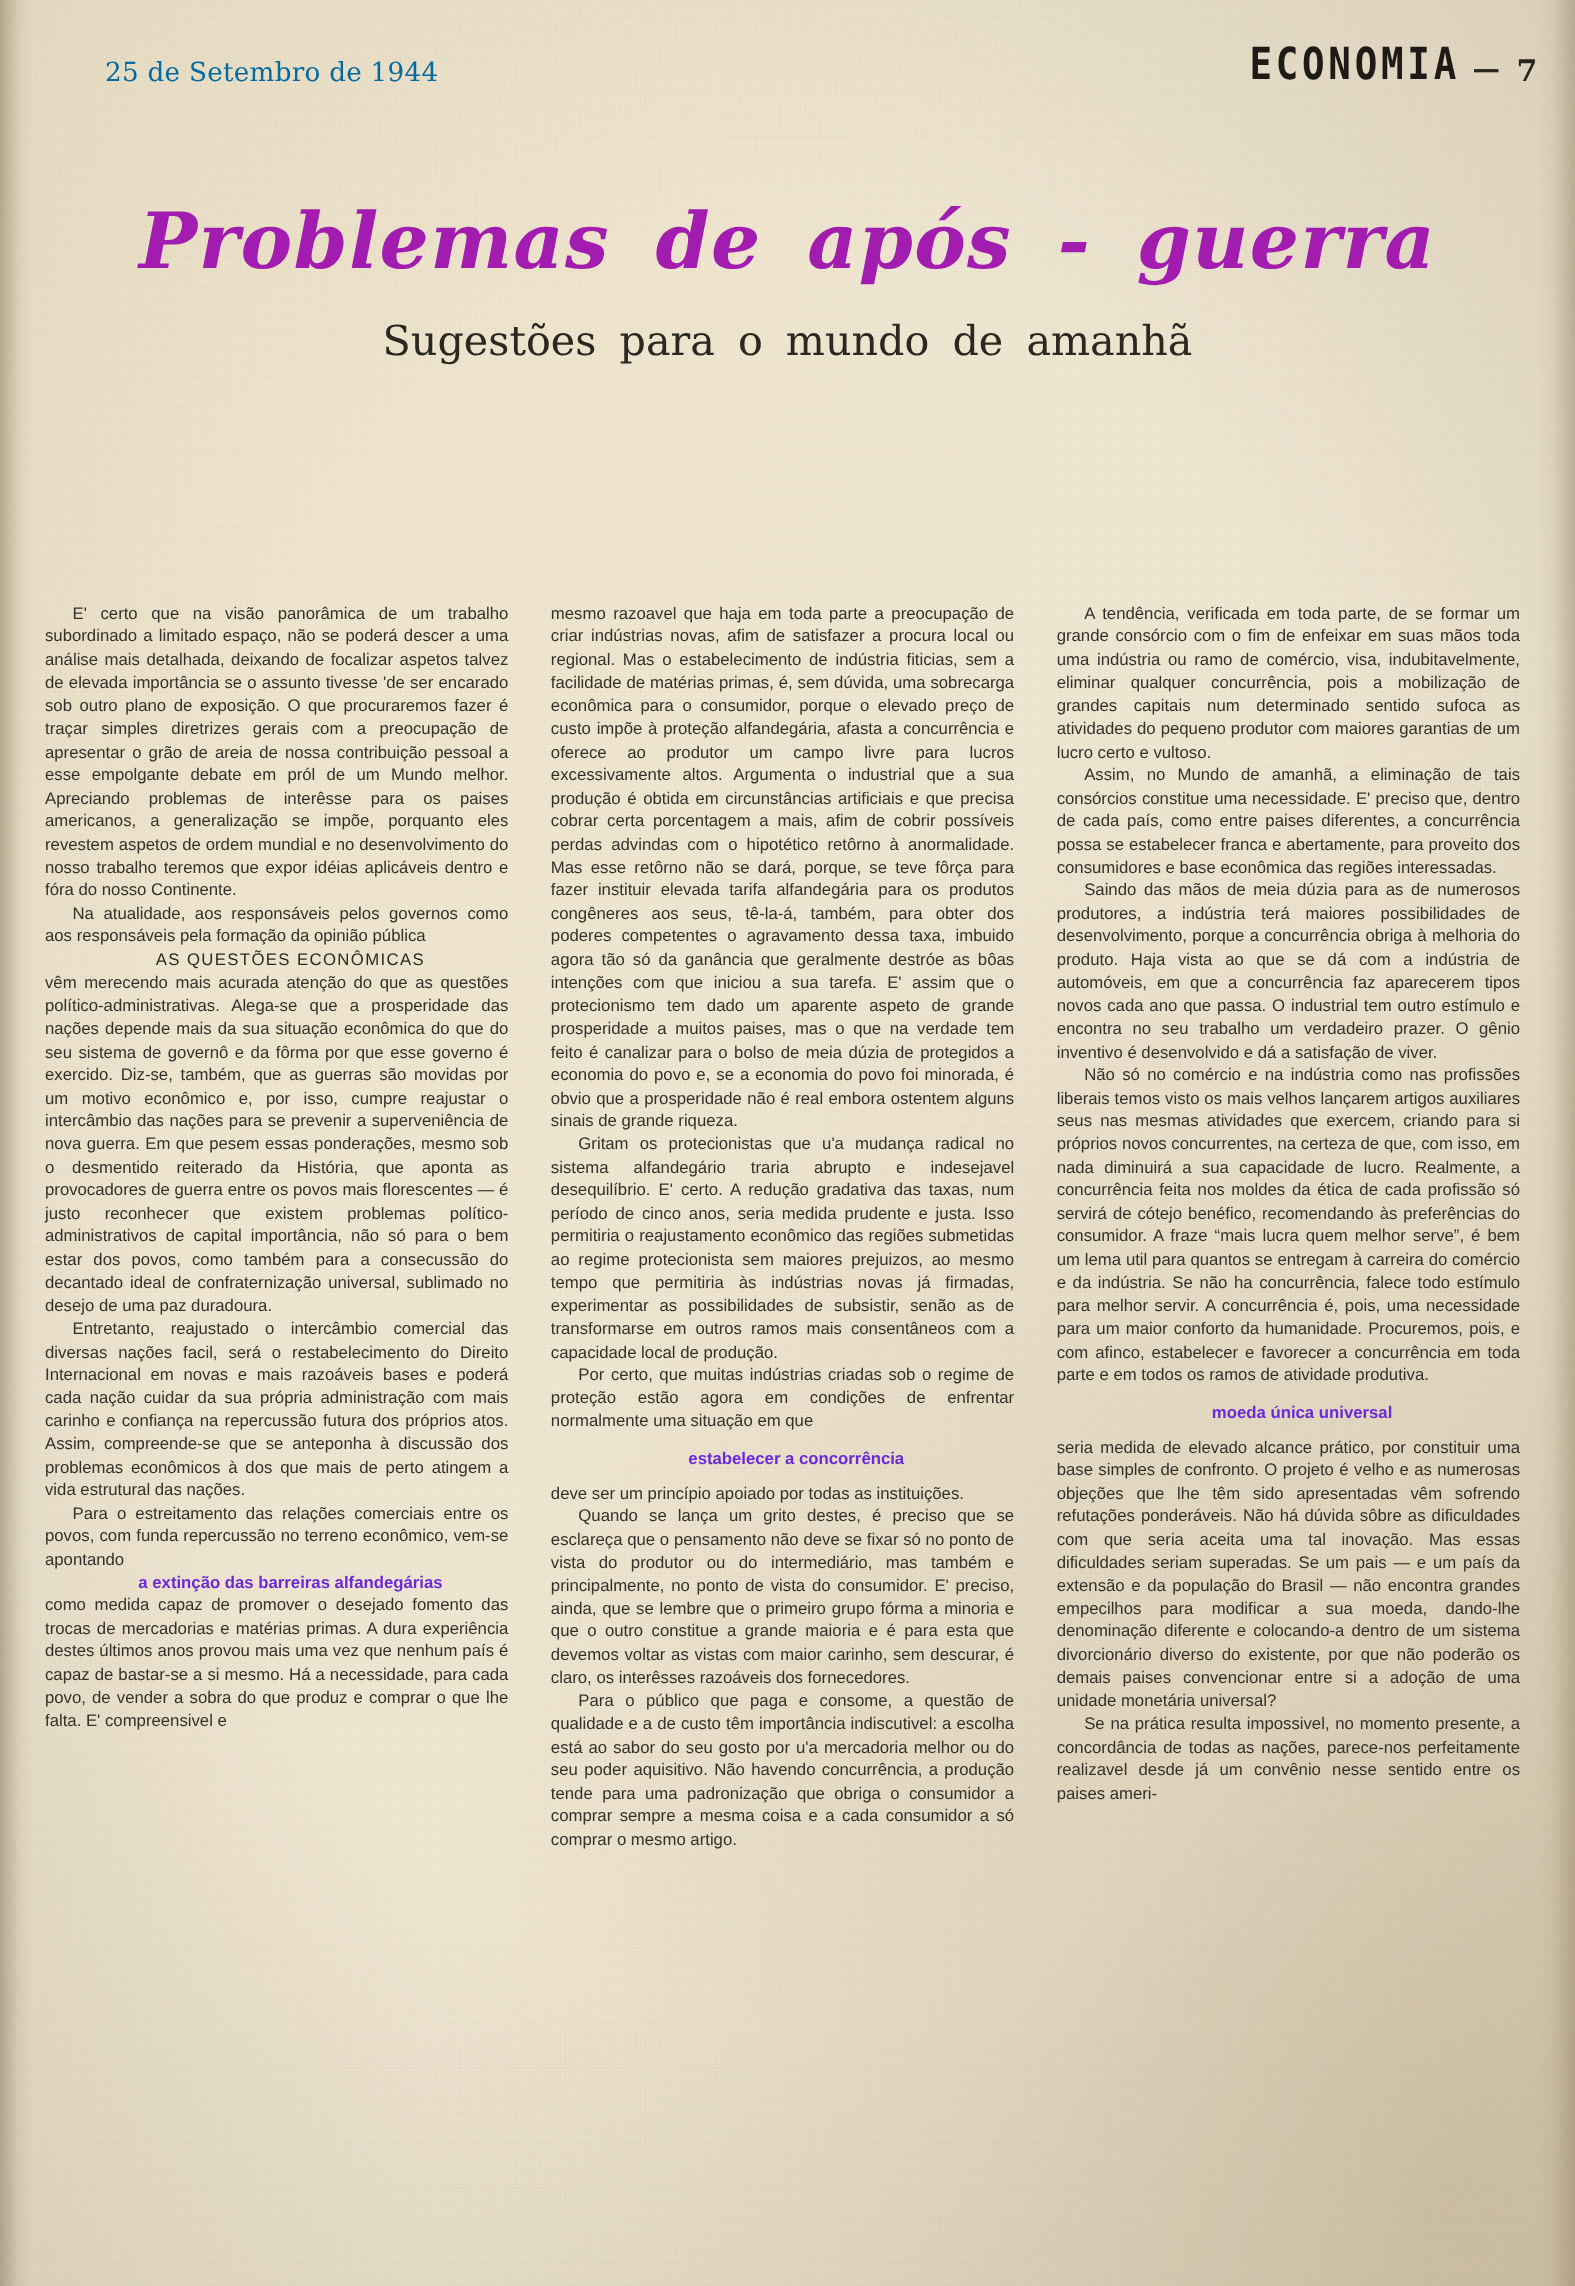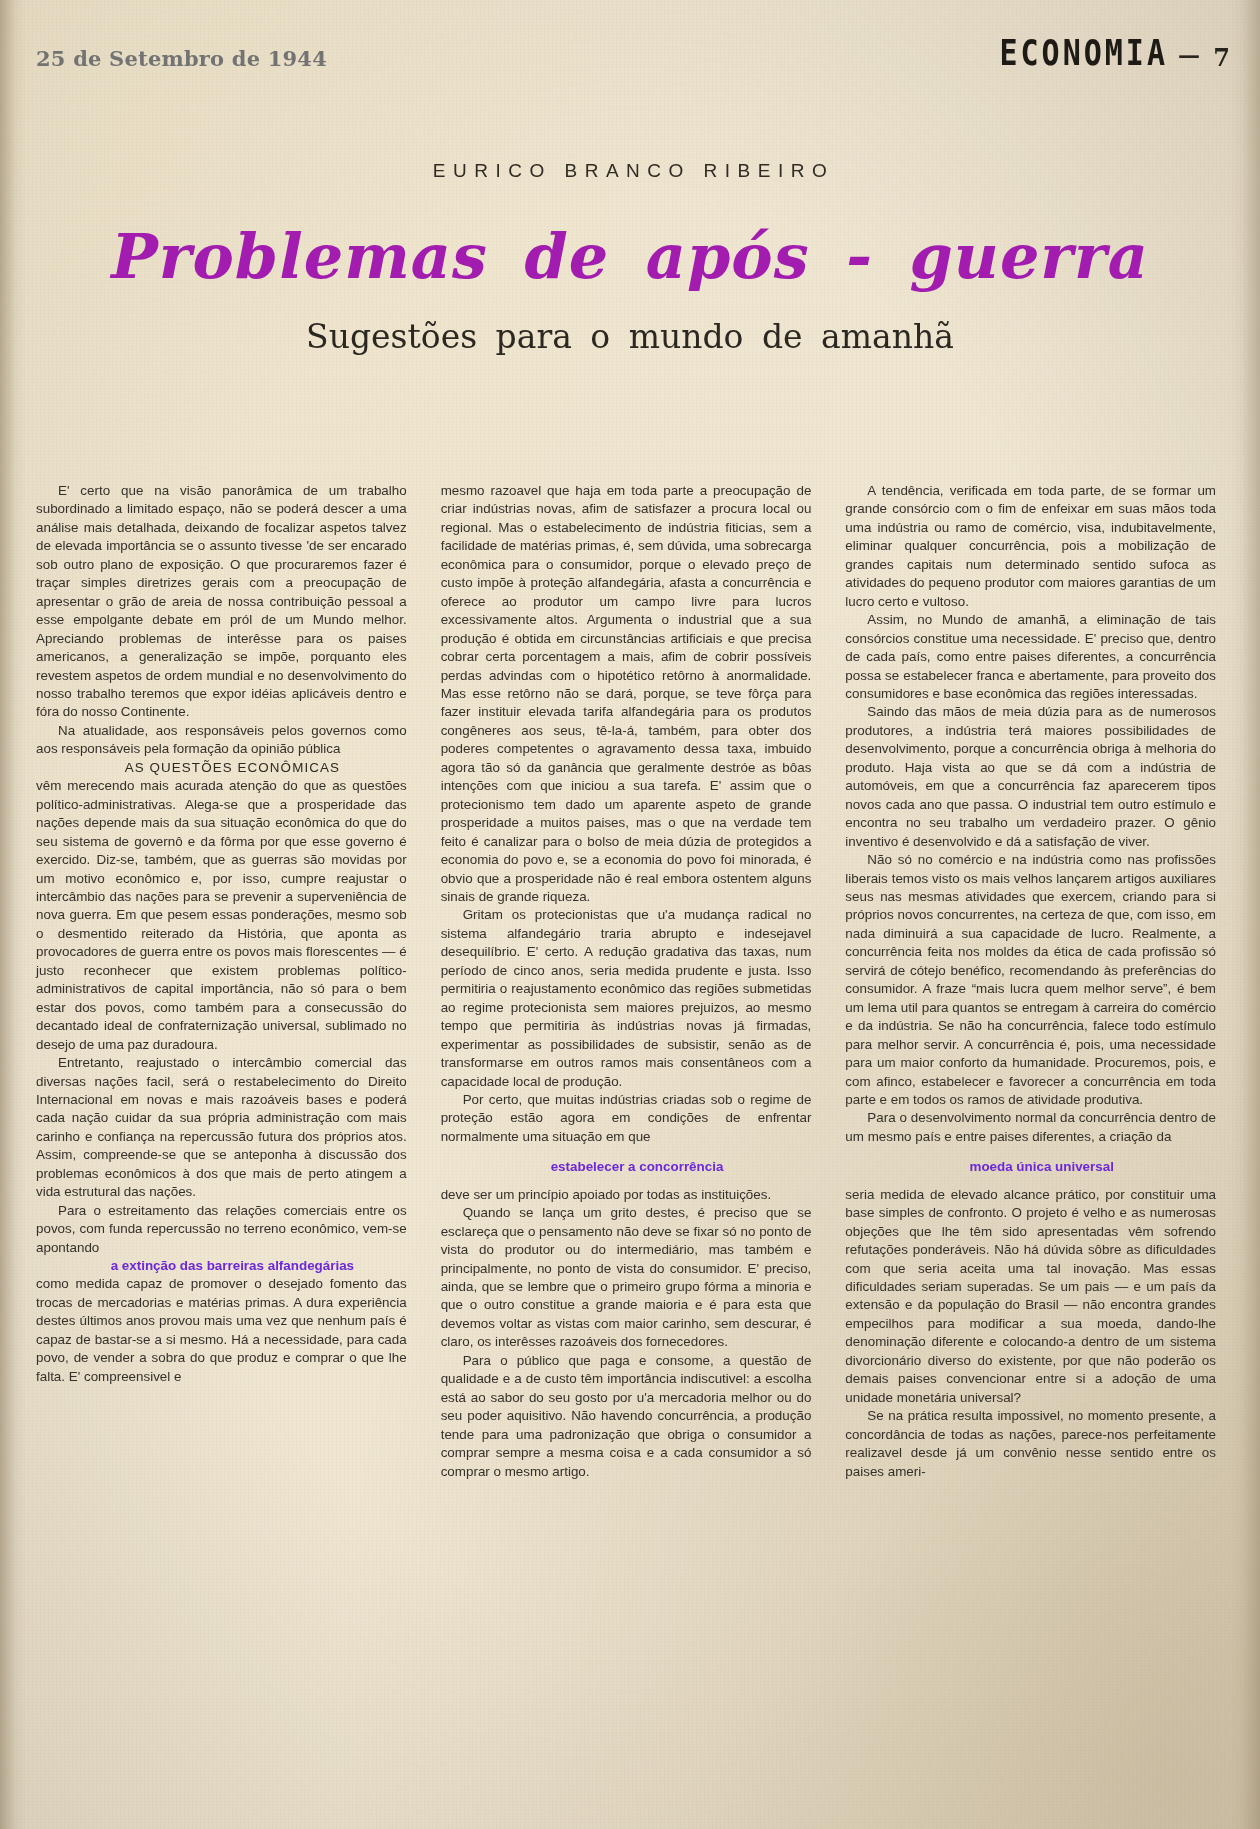--- a/index.html
+++ b/index.html
@@ -61,25 +61,26 @@
     left: 36px;
     right: 30px;
     top: 38px;
     height: 44px;
     display: flex;
     align-items: baseline;
     justify-content: space-between;
   }
   .issue-date {
     font-family: "DejaVu Serif", serif;
-    font-weight: 700;
+    font-weight: 400;
     font-size: 21px;
     letter-spacing: 0.2px;
-    color: #737373;
+    color: #0369a1;
     white-space: nowrap;
+    margin-left: 48px;
   }
   .masthead-right {
     display: flex;
     align-items: baseline;
     gap: 10px;
     white-space: nowrap;
   }
   .masthead-title {
     font-family: "DejaVu Sans Mono", monospace;
     font-weight: 700;
@@ -204,21 +205,20 @@
     <div class="masthead">
       <div class="issue-date">25 de Setembro de 1944</div>
       <div class="masthead-right">
         <span class="masthead-title">ECONOMIA</span>
         <span class="masthead-dash">—</span>
         <span class="page-number">7</span>
       </div>
     </div>
 
     <div class="title-block">
-      <div class="byline">EURICO BRANCO RIBEIRO</div>
       <h1 class="article-title">Problemas de após - guerra</h1>
       <h2 class="article-subtitle">Sugestões para o mundo de amanhã</h2>
     </div>
 
     <div class="columns">
 
       <div class="col">
         <p>E' certo que na visão panorâmica de um trabalho subordinado a limitado espaço, não se poderá descer a uma análise mais detalhada, deixando de focalizar aspetos talvez de elevada importância se o assunto tivesse 'de ser encarado sob outro plano de exposição. O que procuraremos fazer é traçar simples diretrizes gerais com a preocupação de apresentar o grão de areia de nossa contribuição pessoal a esse empolgante debate em pról de um Mundo melhor. Apreciando problemas de interêsse para os paises americanos, a generalização se impõe, porquanto eles revestem aspetos de ordem mundial e no desenvolvimento do nosso trabalho teremos que expor idéias aplicáveis dentro e fóra do nosso Continente.</p>
         <p>Na atualidade, aos responsáveis pelos governos como aos responsáveis pela formação da opinião pública</p>
         <p class="section-head">AS QUESTÕES ECONÔMICAS</p>
@@ -237,21 +237,20 @@
         <p class="noindent">deve ser um princípio apoiado por todas as instituições.</p>
         <p>Quando se lança um grito destes, é preciso que se esclareça que o pensamento não deve se fixar só no ponto de vista do produtor ou do intermediário, mas também e principalmente, no ponto de vista do consumidor. E' preciso, ainda, que se lembre que o primeiro grupo fórma a minoria e que o outro constitue a grande maioria e é para esta que devemos voltar as vistas com maior carinho, sem descurar, é claro, os interêsses razoáveis dos fornecedores.</p>
         <p>Para o público que paga e consome, a questão de qualidade e a de custo têm importância indiscutivel: a escolha está ao sabor do seu gosto por u'a mercadoria melhor ou do seu poder aquisitivo. Não havendo concurrência, a produção tende para uma padronização que obriga o consumidor a comprar sempre a mesma coisa e a cada consumidor a só comprar o mesmo artigo.</p>
       </div>
 
       <div class="col">
         <p>A tendência, verificada em toda parte, de se formar um grande consórcio com o fim de enfeixar em suas mãos toda uma indústria ou ramo de comércio, visa, indubitavelmente, eliminar qualquer concurrência, pois a mobilização de grandes capitais num determinado sentido sufoca as atividades do pequeno produtor com maiores garantias de um lucro certo e vultoso.</p>
         <p>Assim, no Mundo de amanhã, a eliminação de tais consórcios constitue uma necessidade. E' preciso que, dentro de cada país, como entre paises diferentes, a concurrência possa se estabelecer franca e abertamente, para proveito dos consumidores e base econômica das regiões interessadas.</p>
         <p>Saindo das mãos de meia dúzia para as de numerosos produtores, a indústria terá maiores possibilidades de desenvolvimento, porque a concurrência obriga à melhoria do produto. Haja vista ao que se dá com a indústria de automóveis, em que a concurrência faz aparecerem tipos novos cada ano que passa. O industrial tem outro estímulo e encontra no seu trabalho um verdadeiro prazer. O gênio inventivo é desenvolvido e dá a satisfação de viver.</p>
         <p>Não só no comércio e na indústria como nas profissões liberais temos visto os mais velhos lançarem artigos auxiliares seus nas mesmas atividades que exercem, criando para si próprios novos concurrentes, na certeza de que, com isso, em nada diminuirá a sua capacidade de lucro. Realmente, a concurrência feita nos moldes da ética de cada profissão só servirá de cótejo benéfico, recomendando às preferências do consumidor. A fraze “mais lucra quem melhor serve”, é bem um lema util para quantos se entregam à carreira do comércio e da indústria. Se não ha concurrência, falece todo estímulo para melhor servir. A concurrência é, pois, uma necessidade para um maior conforto da humanidade. Procuremos, pois, e com afinco, estabelecer e favorecer a concurrência em toda parte e em todos os ramos de atividade produtiva.</p>
-        <p>Para o desenvolvimento normal da concurrência dentro de um mesmo país e entre paises diferentes, a criação da</p>
         <p class="sub-head tight">moeda única universal</p>
         <p class="noindent">seria medida de elevado alcance prático, por constituir uma base simples de confronto. O projeto é velho e as numerosas objeções que lhe têm sido apresentadas vêm sofrendo refutações ponderáveis. Não há dúvida sôbre as dificuldades com que seria aceita uma tal inovação. Mas essas dificuldades seriam superadas. Se um pais — e um país da extensão e da população do Brasil — não encontra grandes empecilhos para modificar a sua moeda, dando-lhe denominação diferente e colocando-a dentro de um sistema divorcionário diverso do existente, por que não poderão os demais paises convencionar entre si a adoção de uma unidade monetária universal?</p>
         <p>Se na prática resulta impossivel, no momento presente, a concordância de todas as nações, parece-nos perfeitamente realizavel desde já um convênio nesse sentido entre os paises ameri-</p>
       </div>
 
     </div>
   </div>
 </div>
 
 </body></html>

